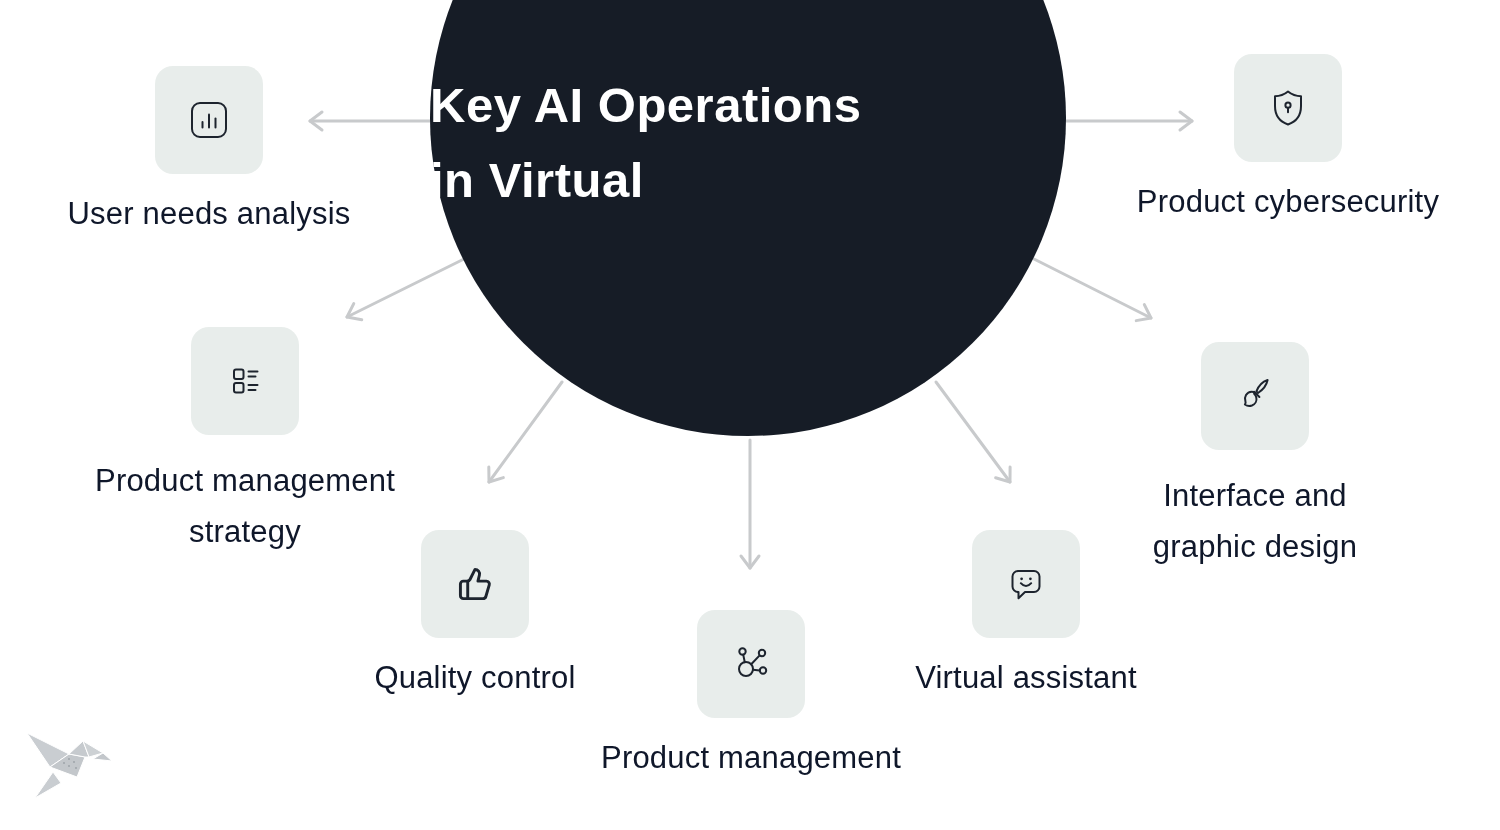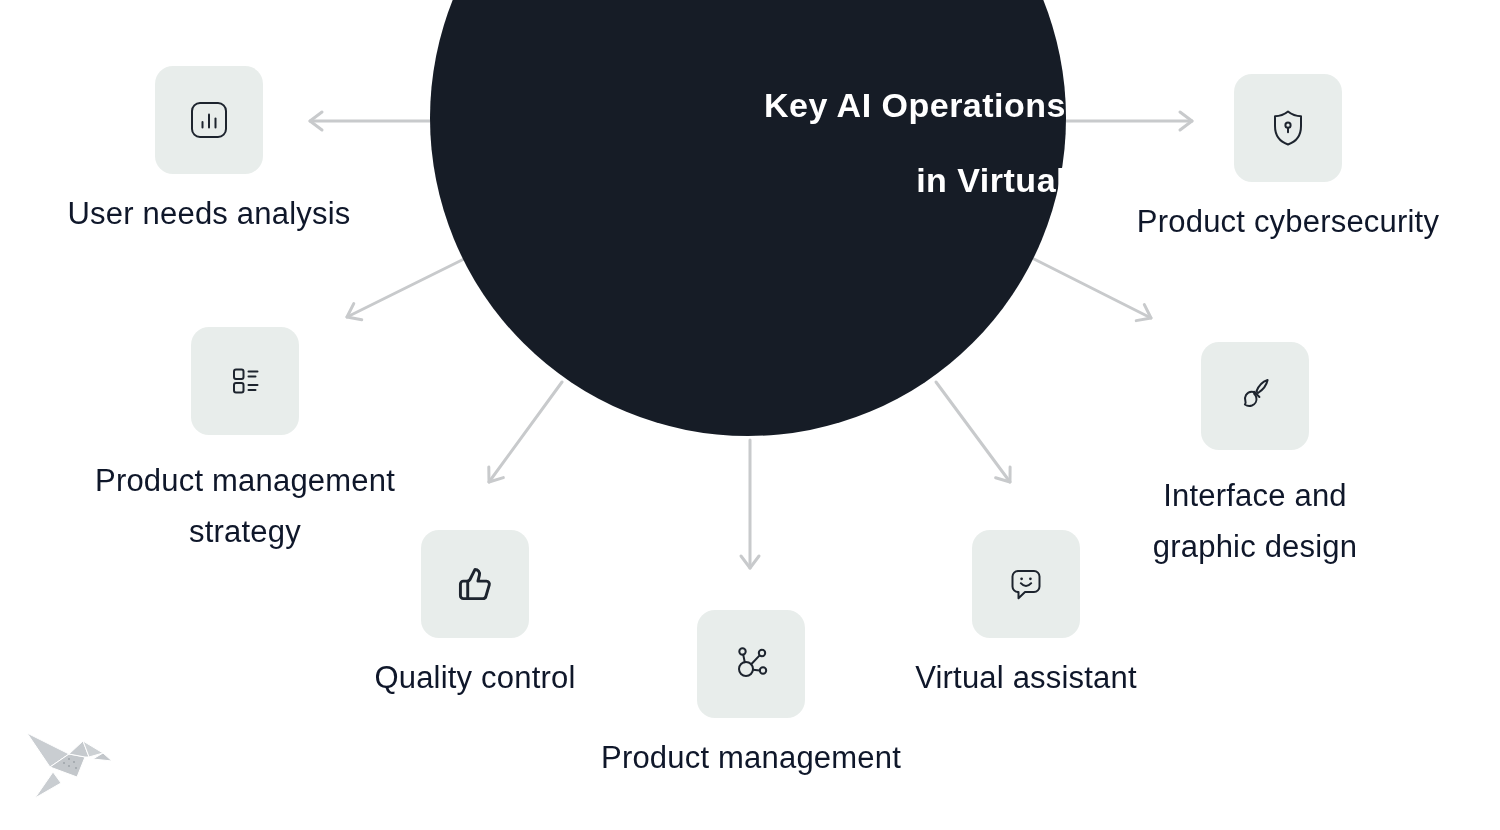--- a/index.html
+++ b/index.html
@@ -13,40 +13,40 @@
   
   .arrows{position:absolute;left:0;top:0;}
 
   
   .hub{
     position:absolute;left:430px;top:-200px;width:636px;height:636px;
     border-radius:50%;background:#161C26;
   }
   .hub-title{
     position:absolute;left:0;right:0;top:268px;
-    text-align:right;color:#ffffff;
-    font-size:34px;font-weight:800;line-height:75px;letter-spacing:.5px;
+    text-align:left;color:#ffffff;
+    font-size:49px;font-weight:800;line-height:75px;letter-spacing:.5px;
   }
 
   
   .node{position:absolute;display:flex;flex-direction:column;align-items:center;}
   .tile{
     width:108px;height:108px;border-radius:18px;background:#E8EDEB;
     display:flex;align-items:center;justify-content:center;flex:0 0 auto;
   }
   .tile svg{width:48px;height:48px;display:block;}
   .icon-stroke{stroke:#1D242E;fill:none;stroke-width:2;stroke-linecap:round;stroke-linejoin:round;}
   .label{
     margin-top:20px;text-align:center;color:#0f172a;
     font-size:31px;line-height:51px;letter-spacing:.2px;
   }
   .label.single{line-height:40px;}
 
   .n1{left:19px;  top:66px;  width:380px;}
-  .n2{left:1098px;top:74px;  width:380px;}
+  .n2{left:1098px;top:54px;  width:380px;}
   .n3{left:55px;  top:327px; width:380px;}
   .n4{left:1130px;top:342px; width:250px;}
   .n5{left:315px; top:530px; width:320px;}
   .n6{left:561px; top:610px; width:380px;}
   .n7{left:866px; top:530px; width:320px;}
 
   
   .logo{position:absolute;left:22px;top:730px;width:90px;height:72px;}
 </style>
 </head>

